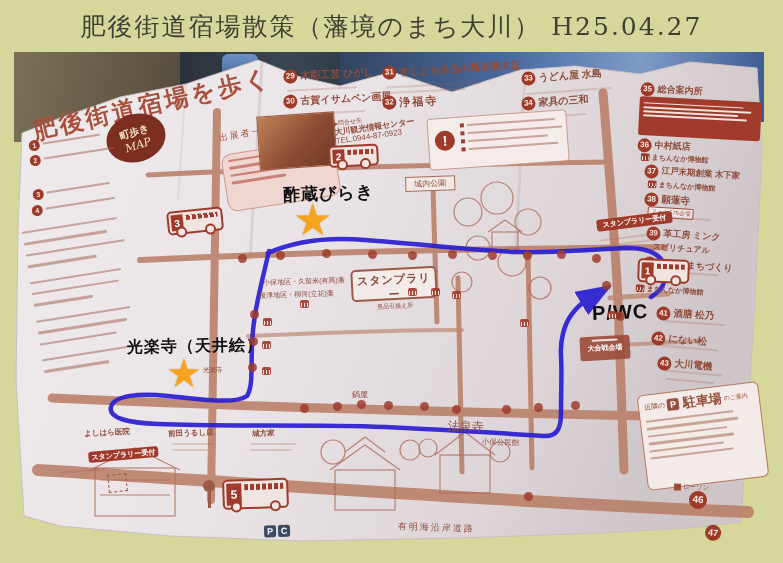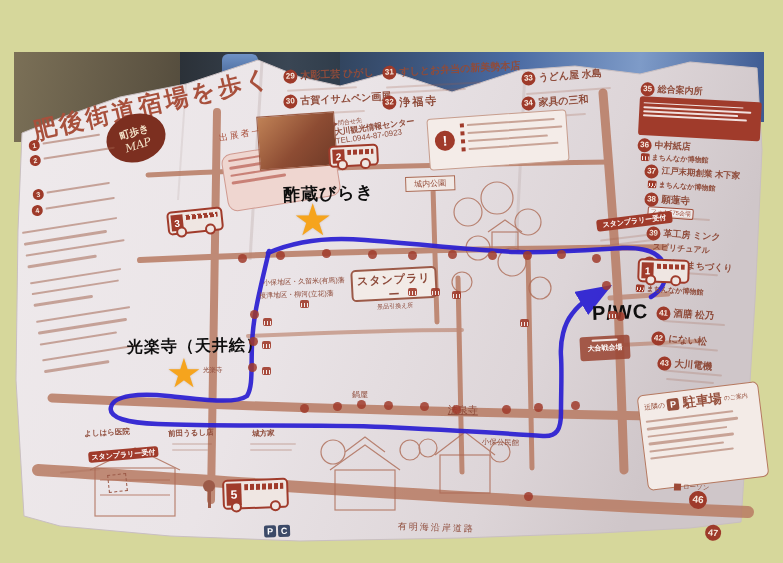--- a/index.html
+++ b/index.html
@@ -45,20 +45,21 @@
   .box-outline{position:absolute;transform-origin:0 0;border:1px solid #aa6a55;background:#f1e9e5;
       color:#96503d;text-align:center;}
   .pc{width:12px;height:12px;background:#3c4a68;color:#fff;font-size:9px;font-weight:bold;
       text-align:center;line-height:12px;display:inline-block;margin-right:2px;border-radius:2px;}
 </style>
 </head>
 <body>
 
 <div id="stage">
 
+  <div id="page-title">肥後街道宿場散策（藩境のまち大川） H25.04.27</div>
 
   <div class="bk" style="left:14px;top:52px;width:250px;height:90px;background:linear-gradient(100deg,#7b7057,#5c5342 55%,#3c382e);"></div>
   <div class="bk" style="left:180px;top:52px;width:180px;height:60px;background:linear-gradient(90deg,#2b3138,#3a4654 60%,#2c3947);"></div>
   <div class="bk" style="left:340px;top:52px;width:424px;height:70px;background:linear-gradient(95deg,#32455f,#4a6aa2 40%,#7e9bc8 70%,#3d5a92);"></div>
   <div class="bk" style="left:222px;top:54px;width:36px;height:40px;background:linear-gradient(180deg,#6f92c6,#2e4a7a);border-radius:6px;"></div>
 
   <svg style="position:absolute;left:0;top:0;" width="783" height="563" viewBox="0 0 783 563">
     <defs>
       <linearGradient id="paperlight" x1="0" y1="0" x2="1" y2="0.25">
         <stop offset="0" stop-color="#efeaec"></stop>
@@ -308,21 +309,21 @@
   <div class="box-outline" style="left:405px;top:177px;width:48px;height:13px;font-size:8px;line-height:13px;transform:rotate(-2deg);">城内公園</div>
 
   <div class="abs" style="left:351px;top:268px;width:82px;height:28px;background:#f2ebe7;border:2px solid #9c5a48;border-radius:5px;transform:rotate(-3deg);text-align:center;">
     <div style="font-size:11px;font-weight:bold;color:#8d4a3a;margin-top:2px;letter-spacing:1px;">スタンプラリー</div>
     <div style="font-size:6px;color:#8d4a3a;">景品引換え所</div>
   </div>
 
   <div class="t" style="left:263px;top:279px;transform:rotate(-2deg);font-size:7px;">小保地区・久留米(有馬)藩</div>
   <div class="t" style="left:259px;top:292px;transform:rotate(-2deg);font-size:7px;">榎津地区・柳河(立花)藩</div>
 
-  <div class="t" style="left:448px;top:404px;font-size:10px;transform:rotate(1deg);text-decoration:underline;">法泉寺</div>
+  <div class="t" style="left:448px;top:420px;font-size:12px;transform:rotate(1deg);">法泉寺</div>
   <div class="t" style="left:352px;top:390px;font-size:8px;transform:rotate(1deg);">鍋屋</div>
   <div class="t" style="left:482px;top:438px;font-size:7.5px;transform:rotate(2deg);">小保公民館</div>
   <div class="t" style="left:398px;top:521px;font-size:9px;letter-spacing:2px;transform:rotate(2deg);">有明海沿岸道路</div>
 
   <div class="abs" style="left:580px;top:336px;width:50px;height:24px;background:rgba(156,74,56,.9);border-radius:3px;transform:rotate(-3deg);text-align:center;color:#fff;">
     <div class="wbar" style="width:26px;margin:3px auto 0 auto;"></div>
     <div style="font-size:7px;font-weight:bold;margin-top:2px;">大合戦会場</div>
   </div>
 
   <div class="t" style="left:84px;top:430px;font-size:7.5px;font-weight:bold;transform:rotate(-3deg);">よしはら医院</div>

